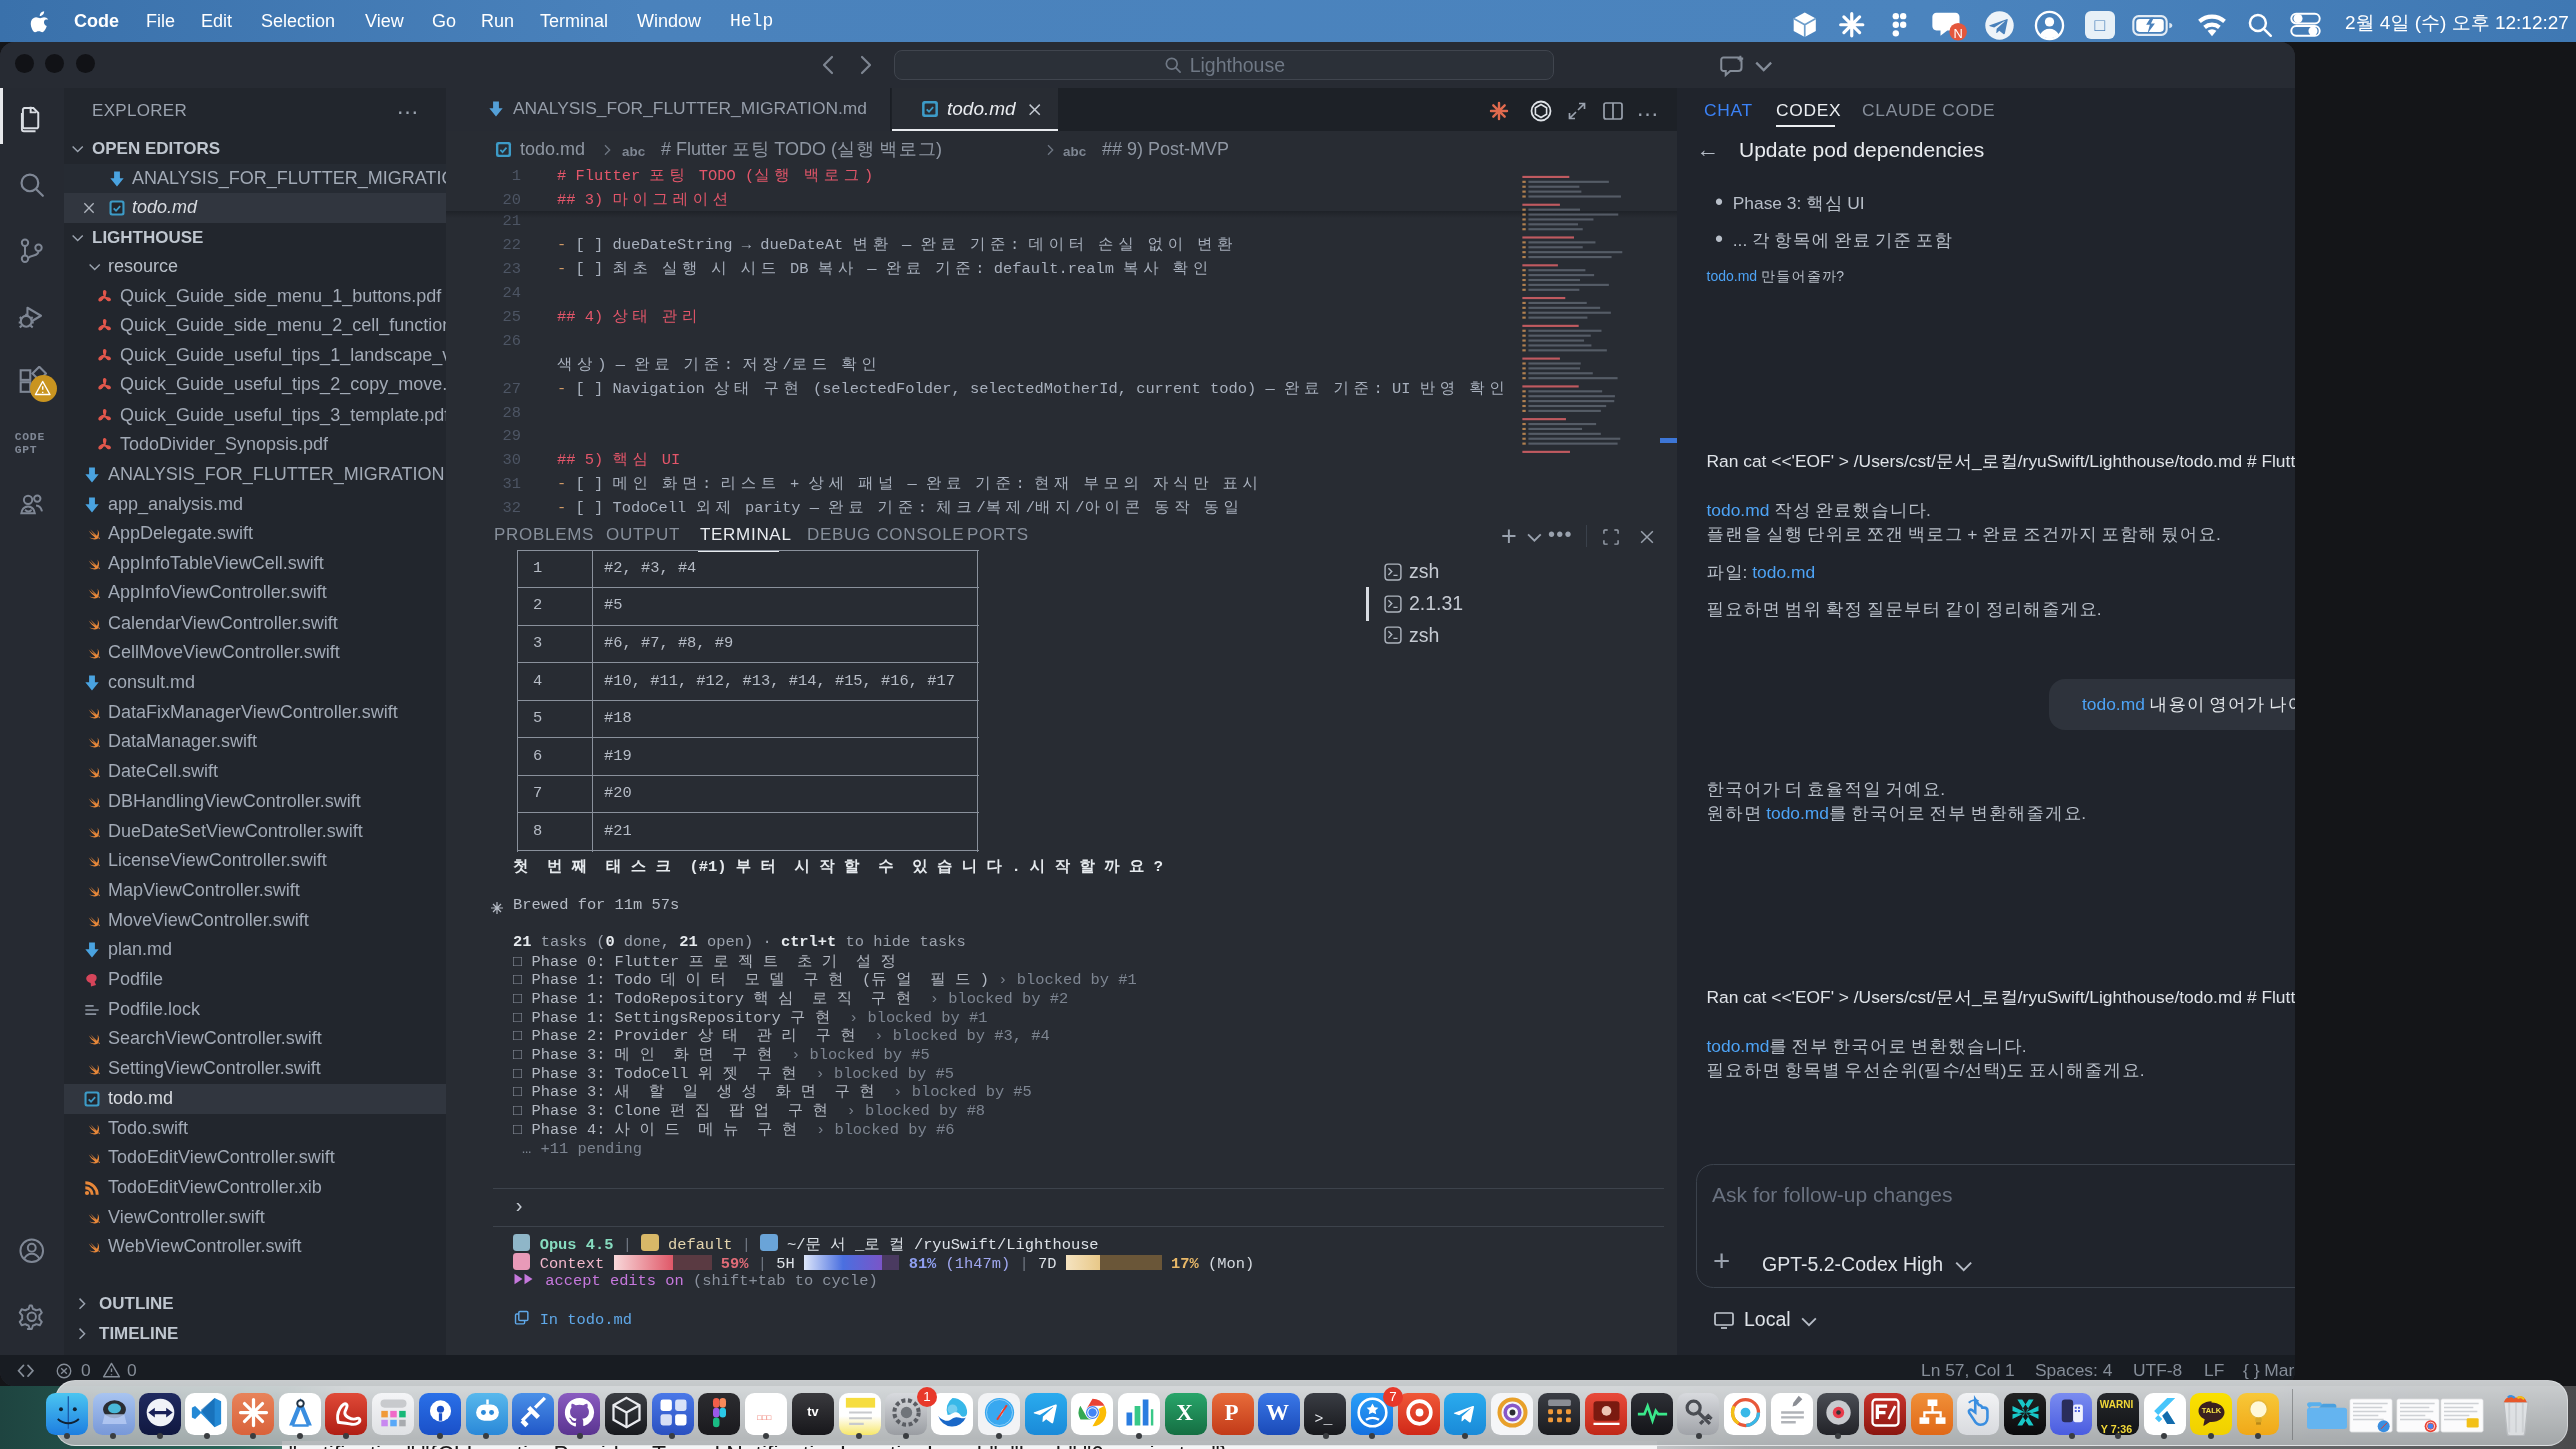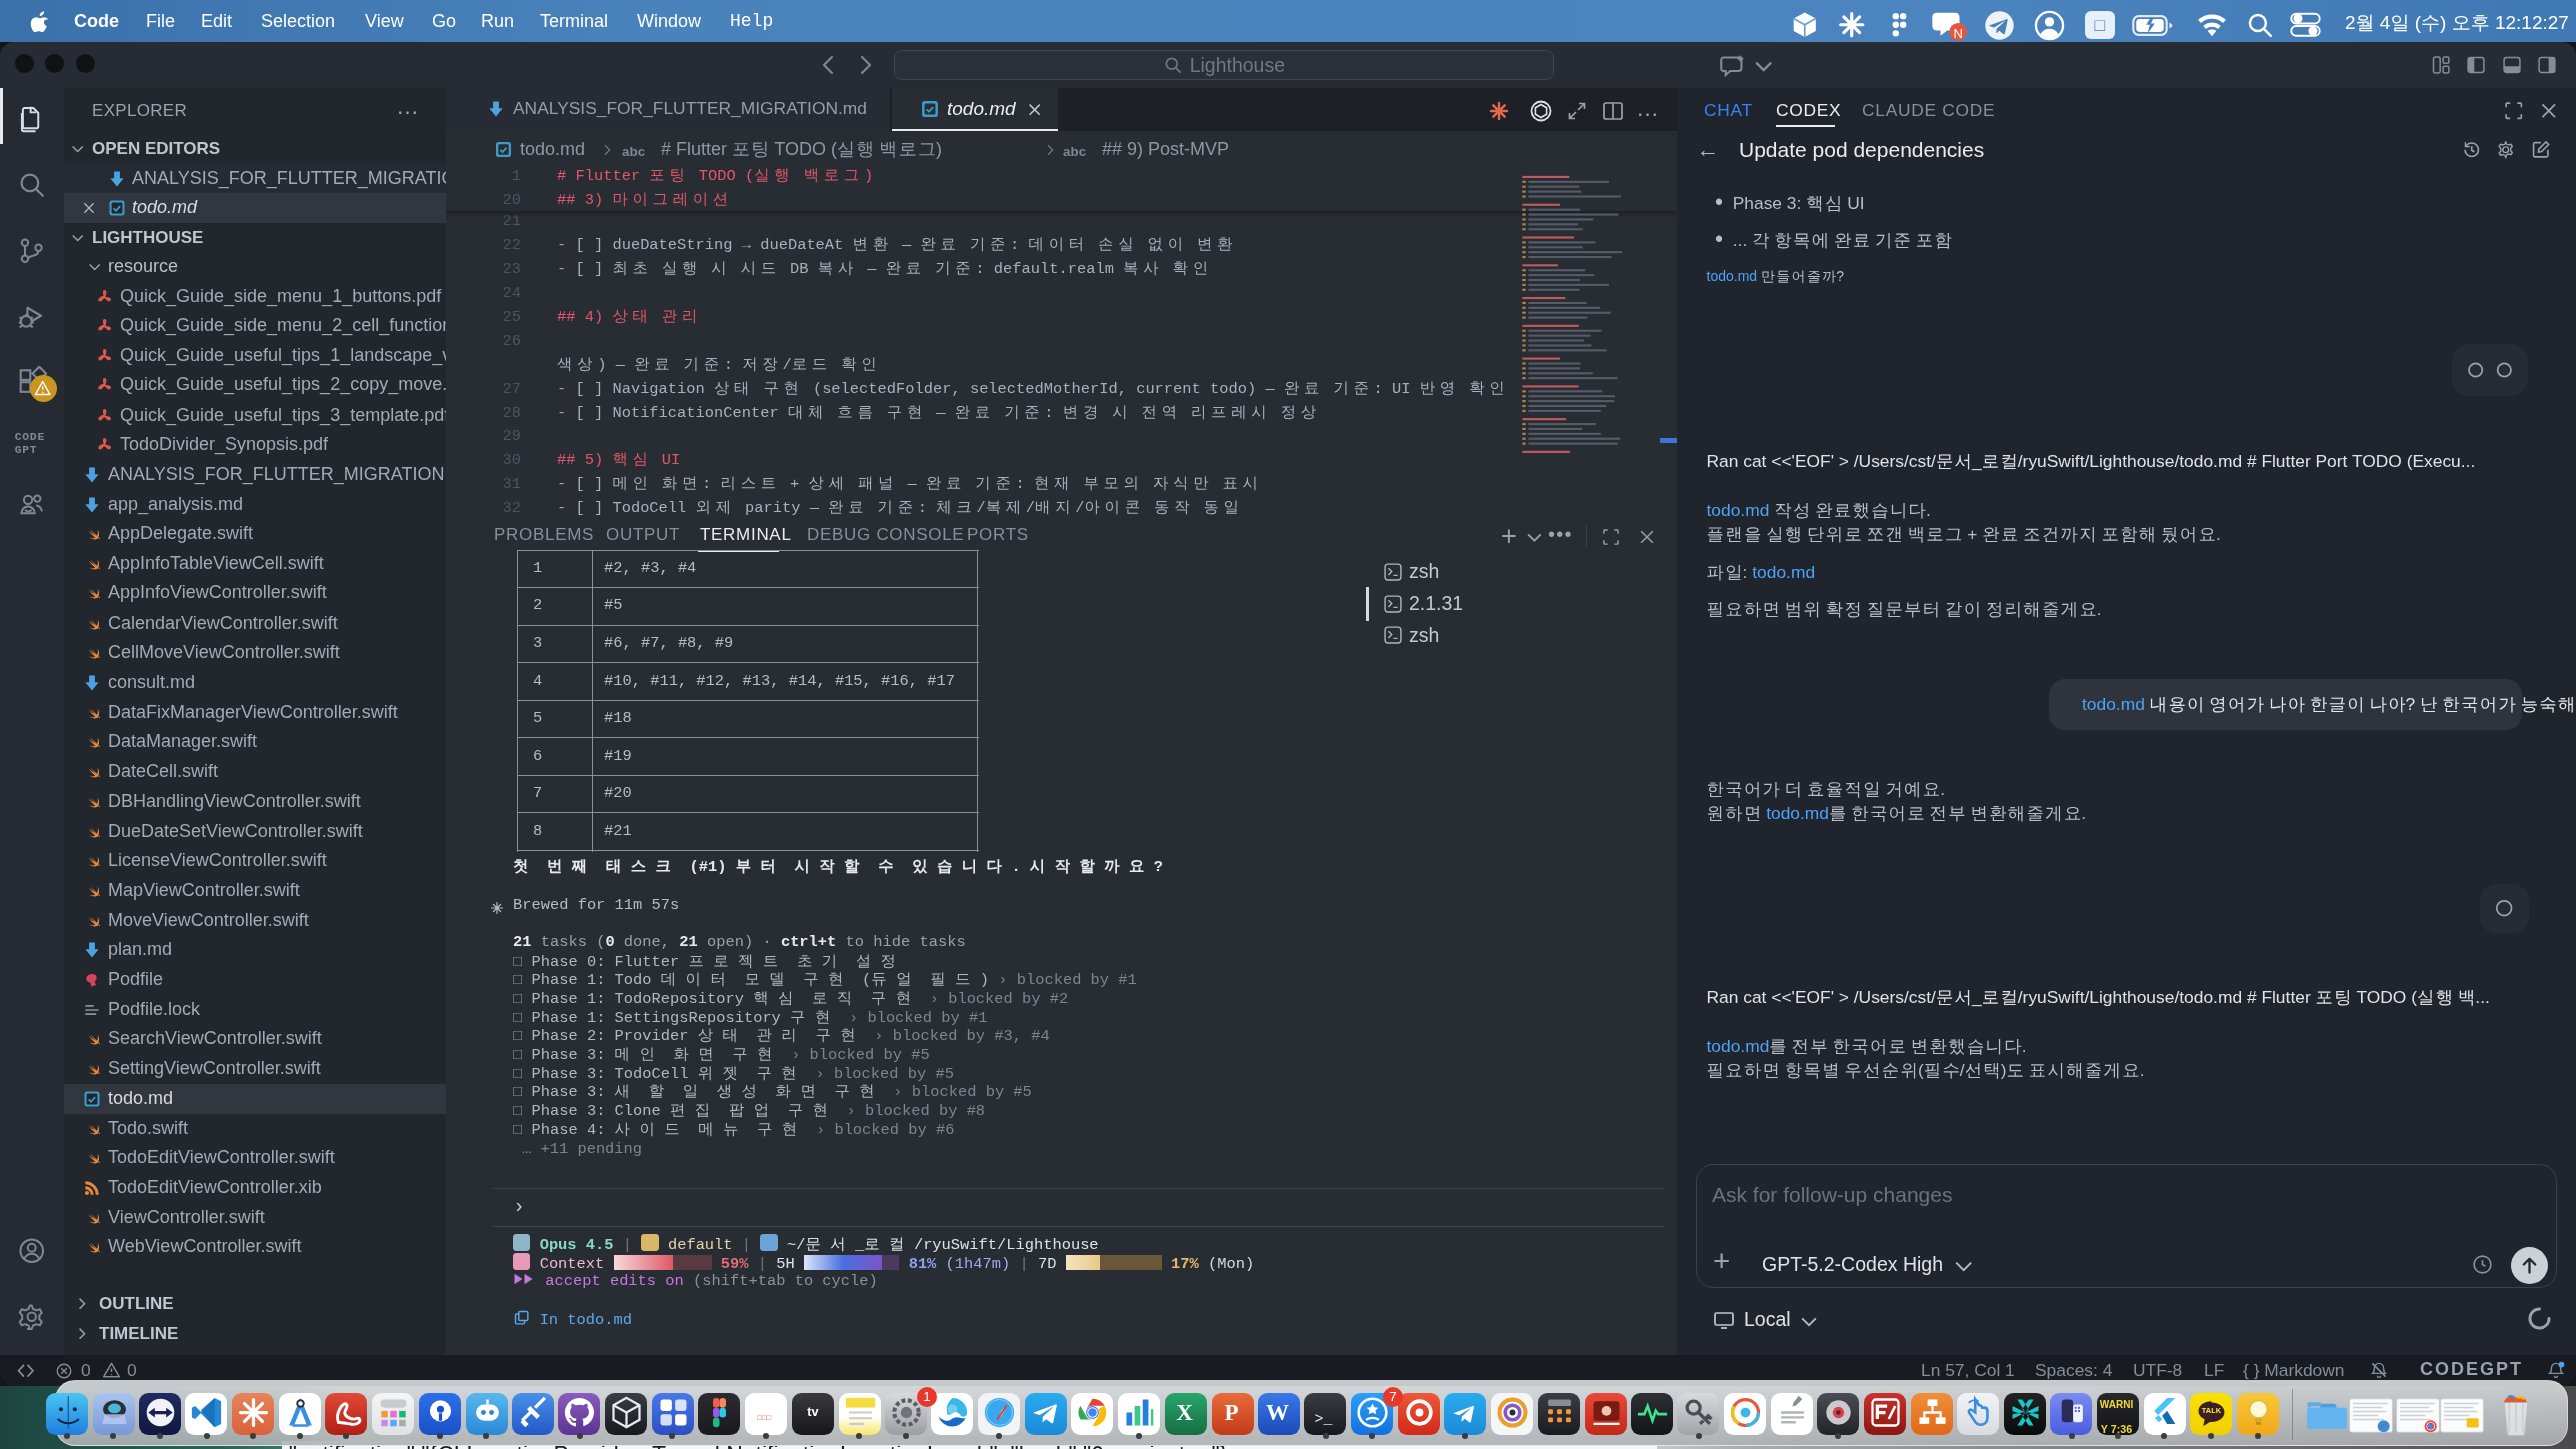--- a/index.html
+++ b/index.html
@@ -1,19 +1,19 @@
 <!DOCTYPE html>
 <html style="font-size:10.7px"><head><meta charset="utf-8"><style>
 *{margin:0;padding:0;box-sizing:border-box}
 html,body{background:#000;width:2576px;height:1449px;overflow:hidden}
 #s{position:absolute;left:0;top:0;width:2576px;height:1449px;background:#141518;font-family:"Liberation Sans",sans-serif;overflow:hidden}
 .ab{position:absolute}
 #menubar{left:0;top:0;width:2576px;height:42px;background:linear-gradient(90deg,#3a71ab,#4a82bc 25%,#4b84be 75%,#3f78b3);color:#fff;font-size:18px}
 .mi{position:absolute;top:10.7px;color:#fff}
-#win{left:0;top:42px;width:2576px;height:1344px;background:#282c33;border-radius:14.8px;overflow:hidden}
+#win{left:0;top:42px;width:2295px;height:1344px;background:#282c33;border-radius:14.8px;overflow:hidden}
 #titlebar{left:0;top:0;width:2576px;height:46px;background:#272b33}
 .tl{position:absolute;top:12px;width:19px;height:19px;border-radius:50%;background:#111216}
 #searchbox{left:894px;top:8px;width:660px;height:30px;background:#2b3038;border:1.3px solid #40454e;border-radius:8px;color:#6f7885;font-size:19.5px;text-align:center;line-height:28px}
 #activity{left:0;top:46px;width:64px;height:1267px;background:#262a32}
 #sidebar{left:64px;top:46px;width:382px;height:1267px;background:#22262d;color:#a2aab6;font-size:18px;overflow:hidden}
 .row{position:absolute;left:0;width:382px;height:29.5px;line-height:29.5px;white-space:nowrap}
 #tabstrip{left:446px;top:46px;width:1231px;height:43px;background:#1d2127}
 #bcrumb{left:446px;top:89px;width:1231px;height:37px;background:#282c33;color:#8f97a3;font-size:18px;line-height:37px}
 #code{left:446px;top:126px;width:1231px;height:352px;background:#282c33;overflow:hidden}
 .cl{position:absolute;white-space:pre;font-family:"Liberation Mono",monospace;font-size:15.4px;color:#a8b0bd;line-height:24px}
@@ -547,21 +547,20 @@
         <div class="ln" style="top:89px">23</div>
         <div class="cl" style="top:89px;left:111px"><span style="color:#d19a66">-</span> [ ] <span class="k">최초</span> <span class="k">실행</span> <span class="k">시</span> <span class="k">시드</span> DB <span class="k">복사</span> — <span class="k">완료</span> <span class="k">기준</span>: default.realm <span class="k">복사</span> <span class="k">확인</span></div>
         <div class="ln" style="top:113px">24</div>
         <div class="ln" style="top:137px">25</div>
         <div class="cl" style="top:137px;left:111px;color:#e3566a">## 4) <span class="k">상태</span> <span class="k">관리</span></div>
         <div class="ln" style="top:161px">26</div>
         <div class="cl" style="top:185px;left:111px"><span class="k">색상</span>) — <span class="k">완료</span> <span class="k">기준</span>: <span class="k">저장</span>/<span class="k">로드</span> <span class="k">확인</span></div>
         <div class="ln" style="top:209px">27</div>
         <div class="cl" style="top:209px;left:111px"><span style="color:#d19a66">-</span> [ ] Navigation <span class="k">상태</span> <span class="k">구현</span> (selectedFolder, selectedMotherId, current todo) — <span class="k">완료</span> <span class="k">기준</span>: UI <span class="k">반영</span> <span class="k">확인</span></div>
         <div class="ln" style="top:233px">28</div>
-        <div class="cl" style="top:233px;left:111px"><span style="color:#d19a66">-</span> [ ] NotificationCenter <span class="k">대체</span> <span class="k">흐름</span> <span class="k">구현</span> — <span class="k">완료</span> <span class="k">기준</span>: <span class="k">변경</span> <span class="k">시</span> <span class="k">전역</span> <span class="k">리프레시</span> <span class="k">정상</span></div>
         <div class="ln" style="top:256px">29</div>
         <div class="ln" style="top:280px">30</div>
         <div class="cl" style="top:280px;left:111px;color:#e3566a">## 5) <span class="k">핵심</span> UI</div>
         <div class="ln" style="top:304px">31</div>
         <div class="cl" style="top:304px;left:111px"><span style="color:#d19a66">-</span> [ ] <span class="k">메인</span> <span class="k">화면</span>: <span class="k">리스트</span> + <span class="k">상세</span> <span class="k">패널</span> — <span class="k">완료</span> <span class="k">기준</span>: <span class="k">현재</span> <span class="k">부모의</span> <span class="k">자식만</span> <span class="k">표시</span></div>
         <div class="ln" style="top:328px">32</div>
         <div class="cl" style="top:328px;left:111px"><span style="color:#d19a66">-</span> [ ] TodoCell <span class="k">외제</span> parity — <span class="k">완료</span> <span class="k">기준</span>: <span class="k">체크</span>/<span class="k">복제</span>/<span class="k">배지</span>/<span class="k">아이콘</span> <span class="k">동작</span> <span class="k">동일</span></div>
         <div class="ab" style="left:0;top:43px;width:1231px;height:6.7px;background:linear-gradient(#1a1d23aa,transparent)"></div>
         <svg class="ab" style="left:1071px;top:5.4px" width="114" height="282" viewBox="0 0 170 420">
           <rect x="8" y="4" width="70" height="3.2" fill="#c05a60"></rect>

